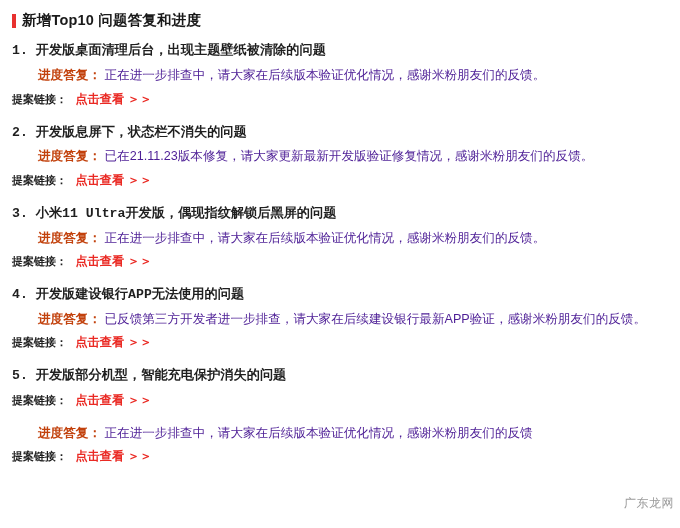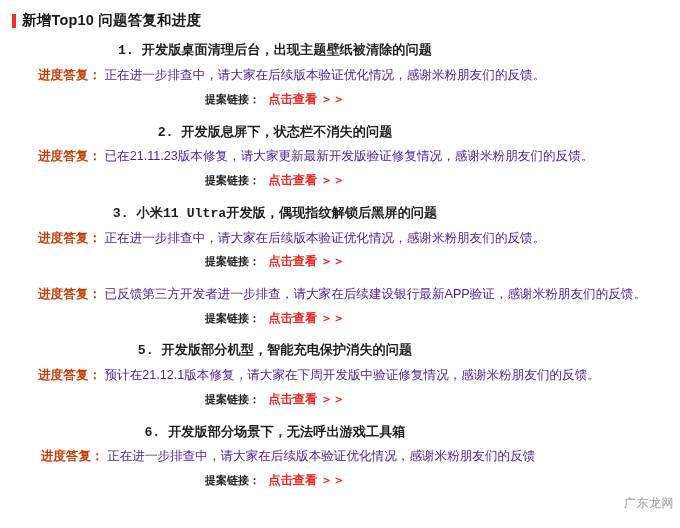--- a/index.html
+++ b/index.html
@@ -12,21 +12,20 @@
     background: #ffffff;
     font-family: "Liberation Sans", sans-serif;
     color: #222222;
     overflow: hidden;
     position: relative;
   }
   .page {
     padding: 10px 12px 0 12px;
     box-sizing: border-box;
     width: 550px;
-    text-align: center;
   }
   
   .doc-title {
     display: flex;
     align-items: center;
     font-size: 14.5px;
     font-weight: bold;
     color: #1a1a1a;
     margin: 2px 0 12px 0;
     line-height: 1.2;
@@ -143,46 +142,42 @@
       <span class="a-text">正在进一步排查中，请大家在后续版本验证优化情况，感谢米粉朋友们的反馈。</span>
     </div>
     <div class="link-line">
       <span class="link-label">提案链接：</span>
       <span class="link-text">点击查看</span>
       <span class="link-arrows">＞＞</span>
     </div>
   </div>
 
   <div class="qa-block">
+    <div class="q-line">4. 开发版建设银行APP无法使用的问题</div>
     <div class="a-line">
       <span class="a-label">进度答复：</span>
       <span class="a-text">已反馈第三方开发者进一步排查，请大家在后续建设银行最新APP验证，感谢米粉朋友们的反馈。</span>
     </div>
     <div class="link-line">
       <span class="link-label">提案链接：</span>
       <span class="link-text">点击查看</span>
       <span class="link-arrows">＞＞</span>
     </div>
   </div>
 
   <div class="qa-block">
     <div class="q-line">5. 开发版部分机型，智能充电保护消失的问题</div>
-    <div class="a-line">
-      <span class="a-label">进度答复：</span>
-      <span class="a-text">预计在21.12.1版本修复，请大家在下周开发版中验证修复情况，感谢米粉朋友们的反馈。</span>
-    </div>
     <div class="link-line">
       <span class="link-label">提案链接：</span>
       <span class="link-text">点击查看</span>
       <span class="link-arrows">＞＞</span>
     </div>
   </div>
 
   <div class="qa-block">
-    <div class="q-line">6. 开发版部分场景下，无法呼出游戏工具箱</div>
     <div class="a-line">
       <span class="a-label">进度答复：</span>
       <span class="a-text">正在进一步排查中，请大家在后续版本验证优化情况，感谢米粉朋友们的反馈</span>
     </div>
     <div class="link-line">
       <span class="link-label">提案链接：</span>
       <span class="link-text">点击查看</span>
       <span class="link-arrows">＞＞</span>
     </div>
   </div>

